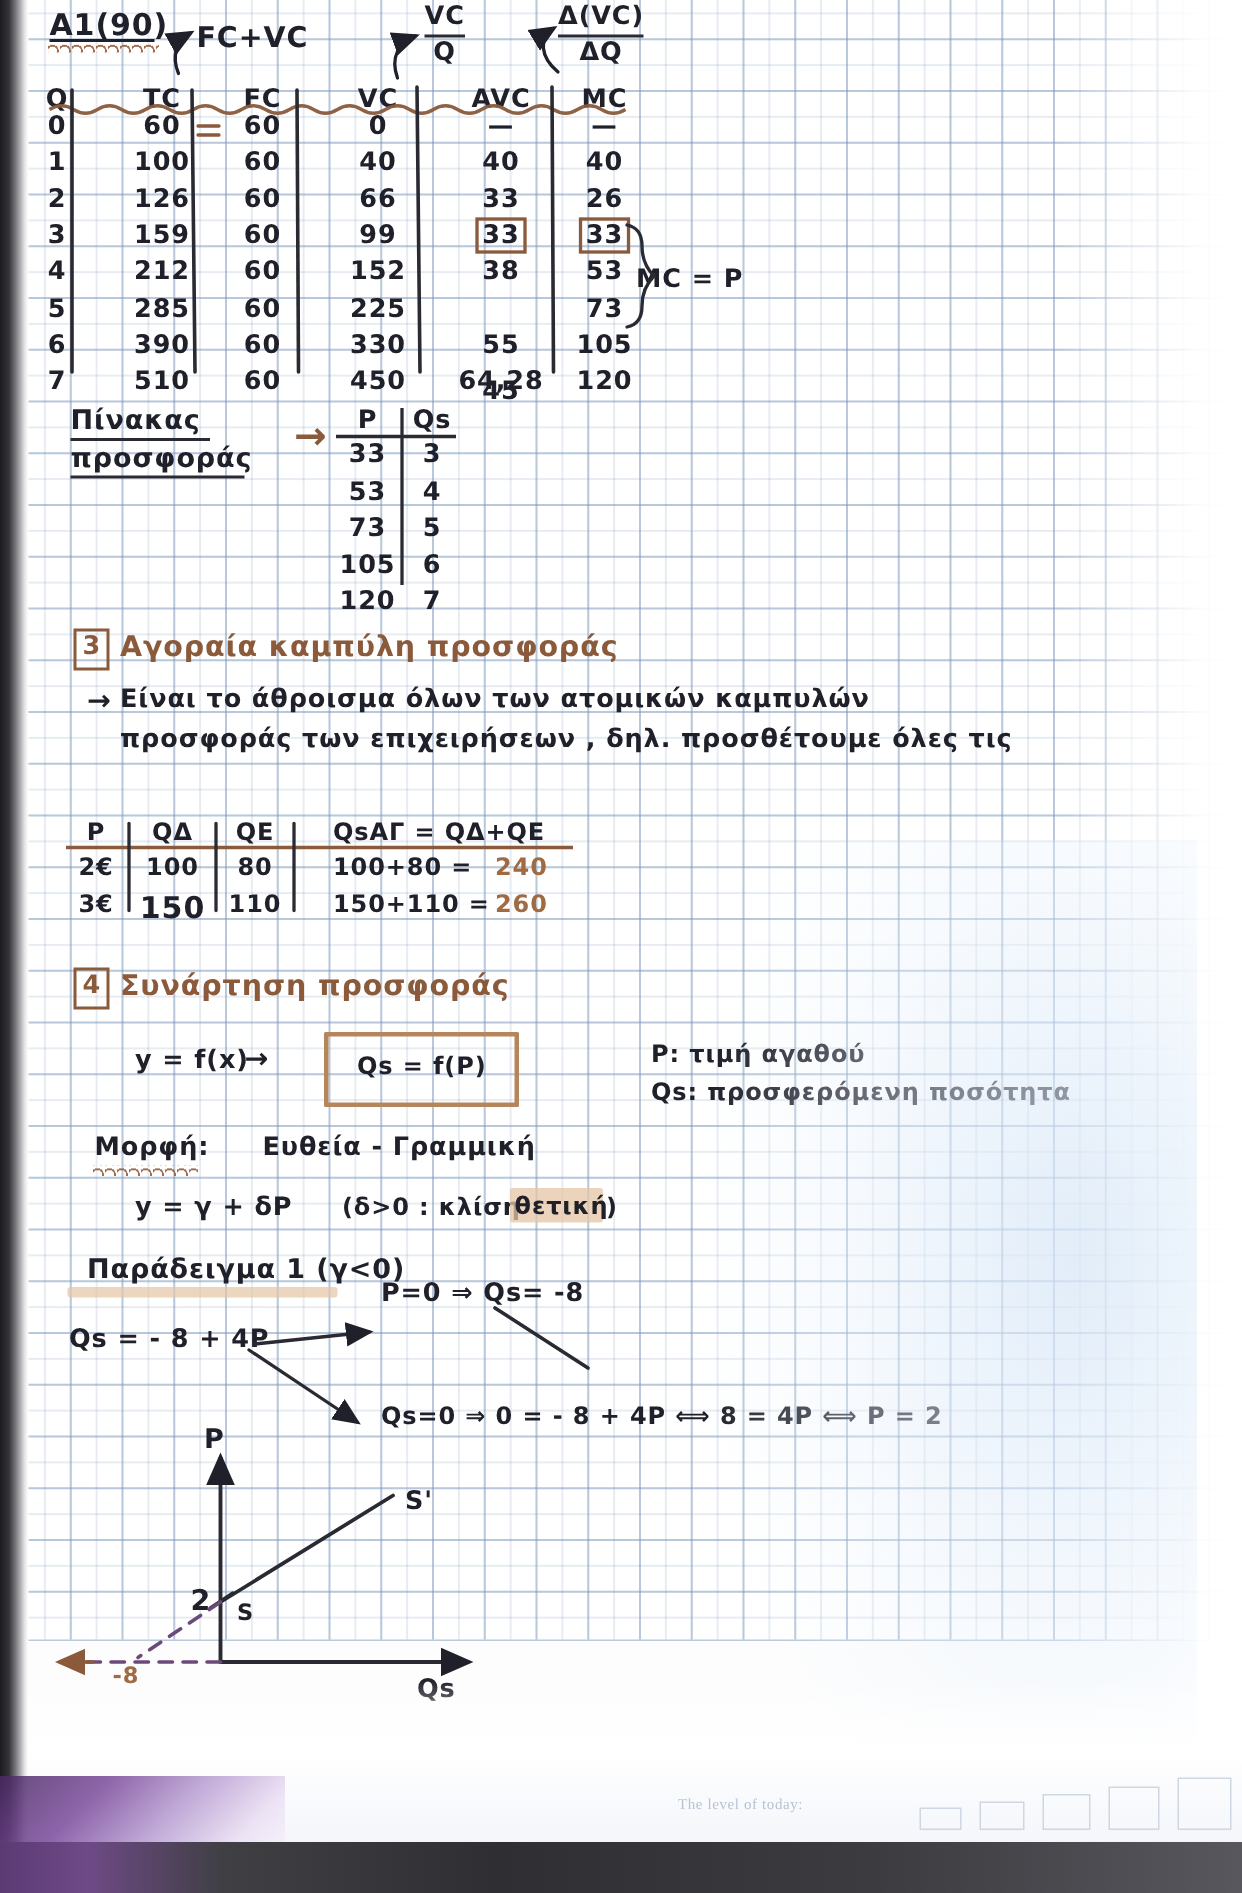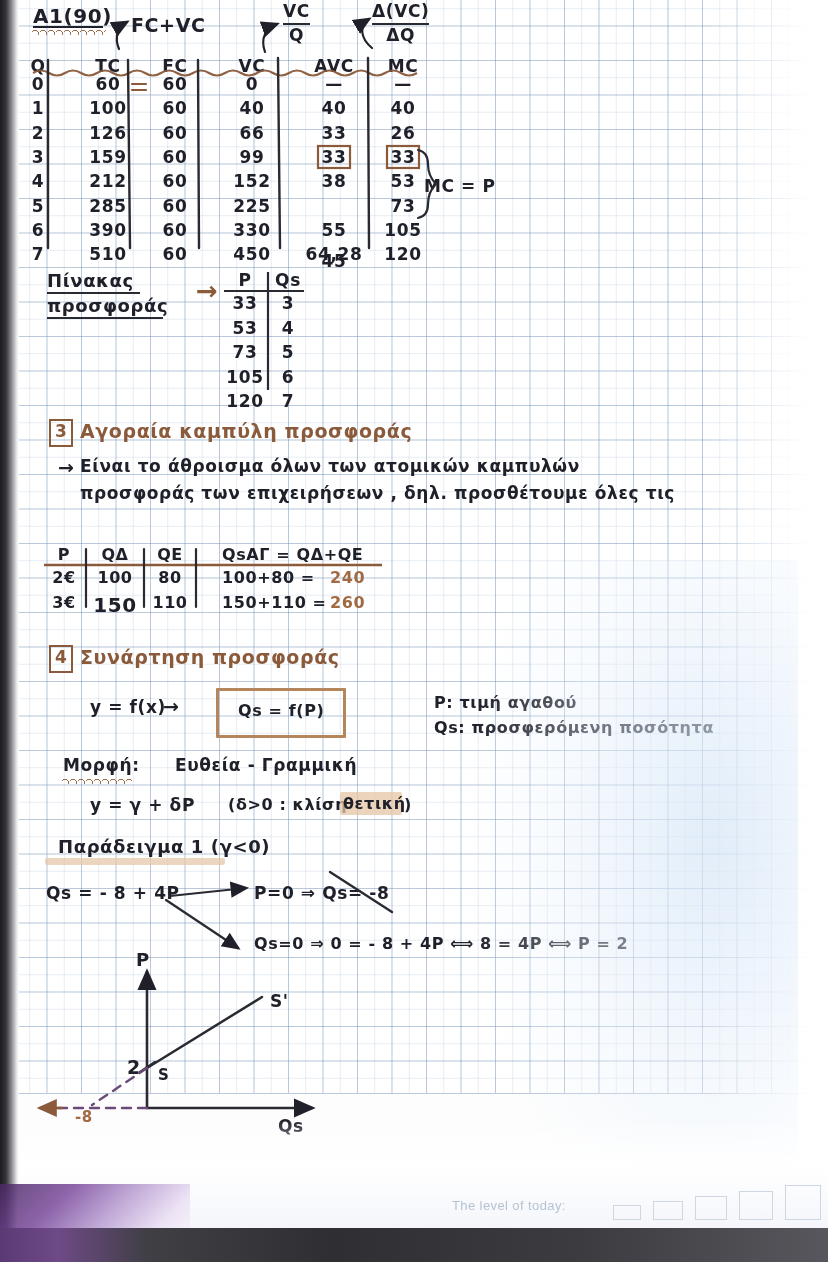--- a/index.html
+++ b/index.html
@@ -106,22 +106,22 @@
 
   .frac{position:absolute;text-align:center;line-height:1.05;}
   .frac .num{display:block;}
   .frac .bar{display:block;height:2px;background:#2a2a33;margin:2px 0;}
   .frac .den{display:block;}
 
   svg.ov{position:absolute;left:0;top:0;width:828px;height:1262px;overflow:visible;pointer-events:none;}
 
   
   .preprint{
-    position:absolute;color:#9fb0c4;font-size:13px;letter-spacing:.4px;
-    font-family:Liberation Sans, sans-serif;opacity:.75;
+    position:absolute;color:#9fb0c4;font-size:10px;letter-spacing:.4px;
+    font-family:Liberation Serif, serif;opacity:.75;
   }
   .lvbox{position:absolute;border:1px solid #c3cedb;opacity:.8;}
 </style>
 </head>
 <body>
 
 <div id="page">
 
   <div id="grid"></div>
   <div id="gridfine"></div>
@@ -269,21 +269,21 @@
   <div class="ink hw" style="left:228px;top:797px;font-size:16px;">(δ&gt;0 : κλίση</div>
   <div class="hl" style="left:340px;top:792px;width:62px;height:23px;"></div>
   <div class="ink hw" style="left:343px;top:796px;font-size:16px;font-weight:700;">θετική</div>
   <div class="ink hw" style="left:404px;top:797px;font-size:16px;">)</div>
 
   <div class="ink hw" style="left:46px;top:838px;font-size:18px;margin-left:12px;">Παράδειγμα 1  (γ&lt;0)</div>
   <div class="hl" style="left:45px;top:858px;width:180px;height:7px;opacity:.7;"></div>
 
   <div class="ink hw" style="left:46px;top:885px;font-size:17px;">Qs = - 8 + 4P</div>
 
-  <div class="ink hw" style="left:254px;top:885px;font-size:17px;">P=0  ⇒  Qs= -8</div>
+  <div class="ink hw" style="left:254px;top:854px;font-size:17px;">P=0  ⇒  Qs= -8</div>
 
   <div class="ink hw" style="left:254px;top:936px;font-size:16px;">Qs=0 ⇒ 0 = - 8 + 4P   ⟺   8 = 4P   ⟺   P = 2</div>
 
   <div class="ink hw" style="left:136px;top:951px;font-size:18px;">P</div>
   <div class="ink hw" style="left:278px;top:1118px;font-size:17px;">Qs</div>
   <div class="ink hw" style="left:127px;top:1058px;font-size:19px;">2</div>
   <div class="ink hw" style="left:158px;top:1068px;font-size:15px;">S</div>
   <div class="ink hw" style="left:270px;top:993px;font-size:17px;">S'</div>
   <div class="ink hw brown2" style="left:75px;top:1110px;font-size:15px;">-8</div>
 

